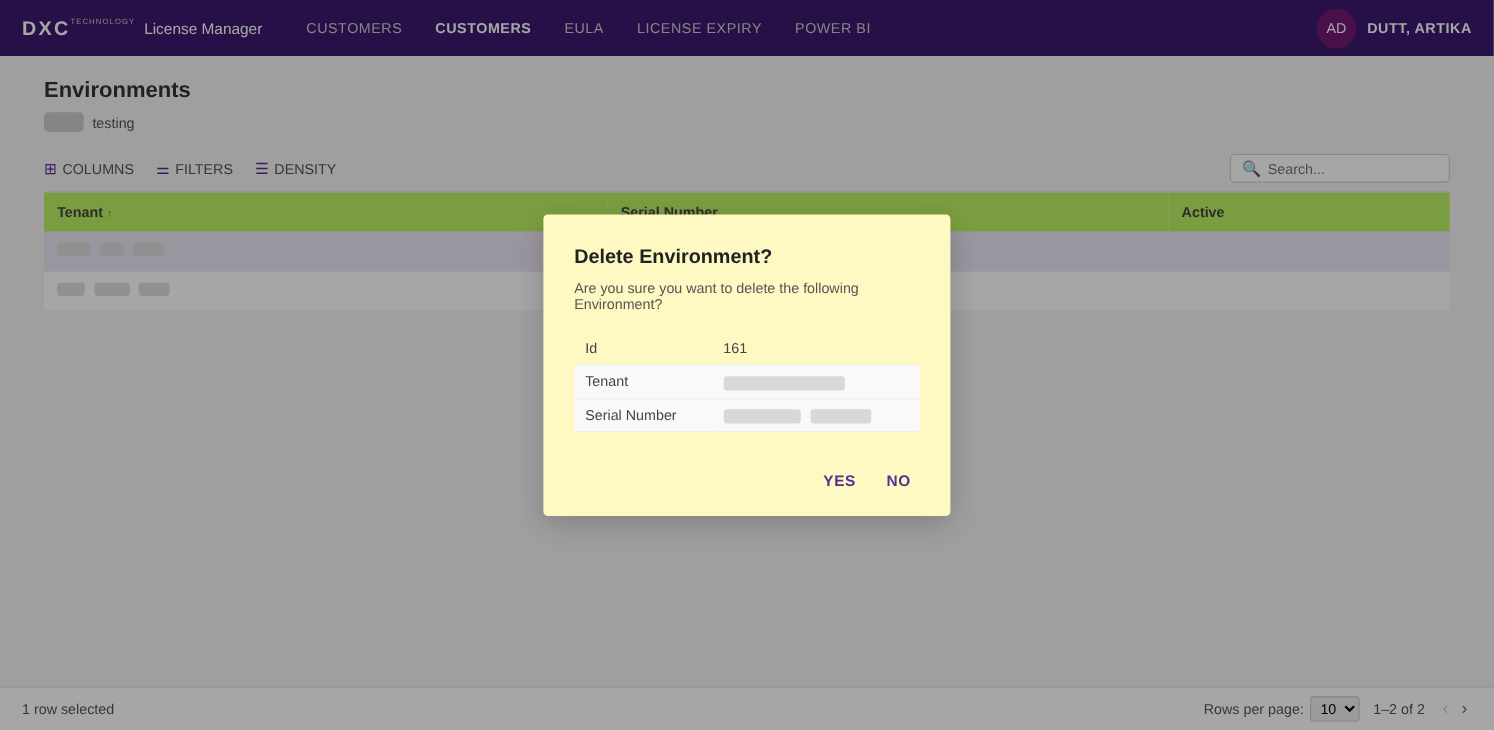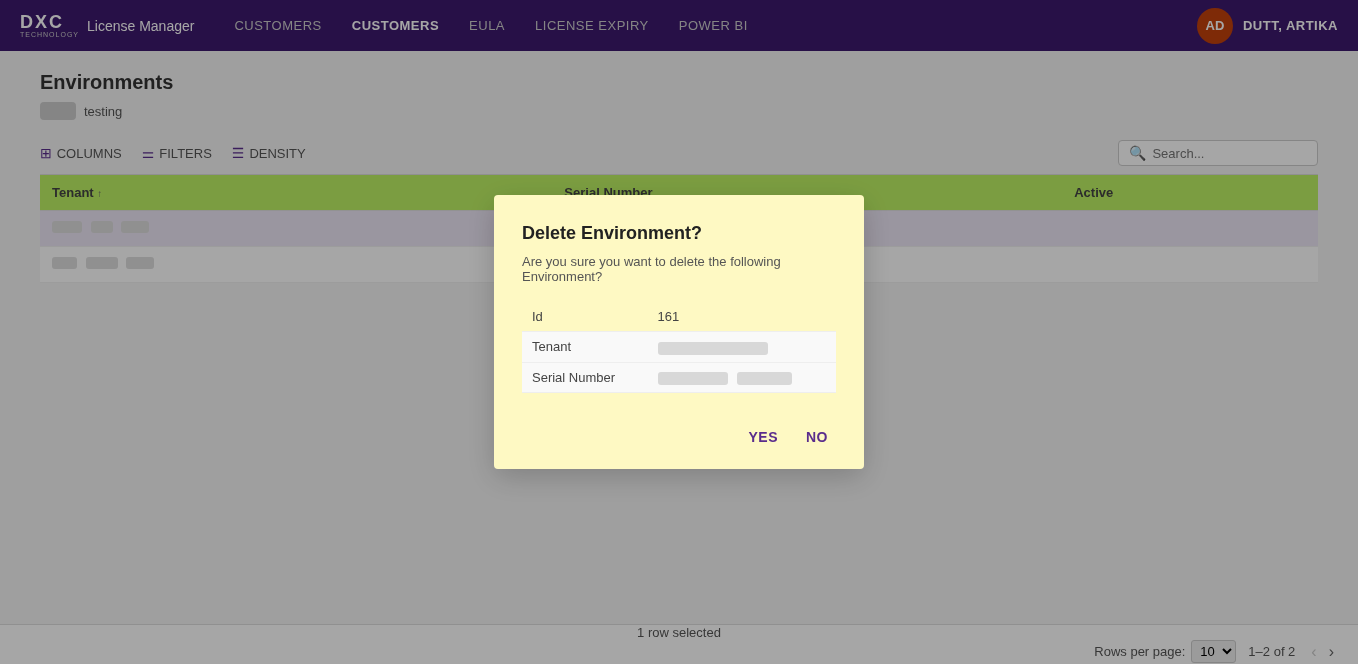--- a/index.html
+++ b/index.html
@@ -39,26 +39,26 @@
     .topnav-user {
       margin-left: auto;
       display: flex;
       align-items: center;
       gap: 10px;
     }
     .user-avatar {
       width: 36px;
       height: 36px;
       border-radius: 50%;
-      background: #c2410c;
+      background: #701a75;
       display: flex;
       align-items: center;
       justify-content: center;
       color: white;
-      font-weight: bold;
+      font-weight: normal;
       font-size: 13px;
     }
     .user-name {
       color: white;
       font-size: 13px;
       font-weight: 600;
       letter-spacing: 0.5px;
     }
 
     
@@ -196,21 +196,20 @@
       left: 0;
       right: 0;
       height: 40px;
       background: white;
       border-top: 1px solid #ddd;
       display: flex;
       align-items: center;
       padding: 0 20px;
       font-size: 13px;
       color: #555;
-      flex-direction: column;
     }
     .footer-left {
       font-size: 13px;
       color: #555;
     }
     .footer-right {
       margin-left: auto;
       display: flex;
       align-items: center;
       gap: 12px;
@@ -320,21 +319,20 @@
       font-weight: 700;
       color: #5a2d8c;
       cursor: pointer;
       letter-spacing: 0.5px;
       padding: 4px 8px;
     }
 
     
     .dxc-logo {
       display: flex;
-      flex-direction: column;
       align-items: flex-start;
       line-height: 1;
     }
     .dxc-main {
       color: white;
       font-size: 18px;
       font-weight: 900;
       letter-spacing: 2px;
     }
     .dxc-tag {

